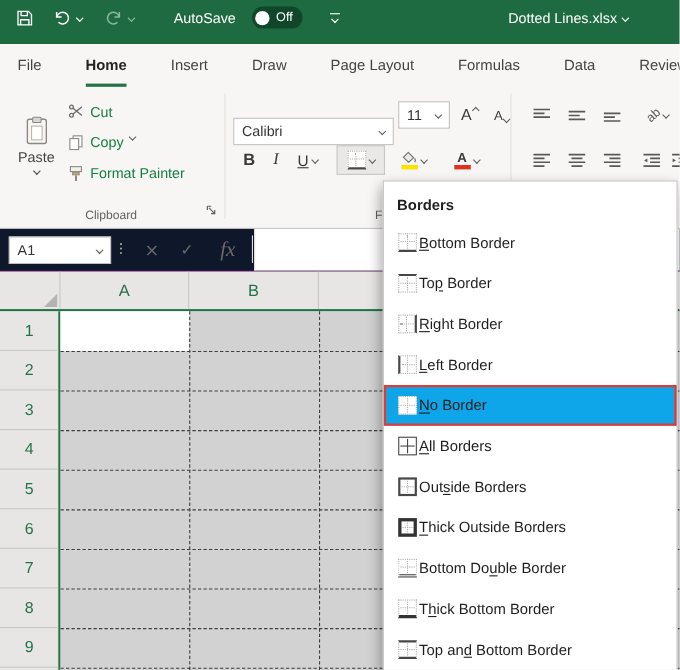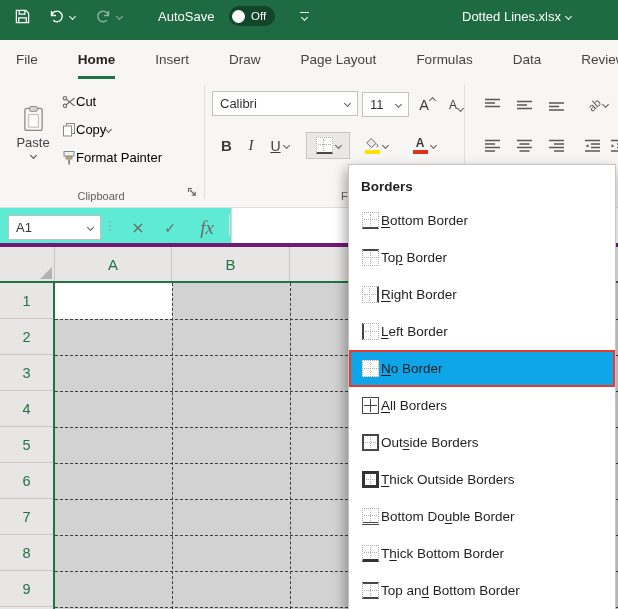--- a/index.html
+++ b/index.html
@@ -22,21 +22,21 @@
 .qat .bar{width:9px;height:1.5px;background:#fff;}
 
 
 #tabrow{position:absolute;top:40px;left:0;width:618px;height:39px;background:#f7f6f5;
         display:flex;align-items:stretch;padding-left:16px;gap:40px;font-size:13.5px;color:#444;}
 .tab{display:flex;align-items:center;white-space:nowrap;border-bottom:3px solid transparent;padding-top:2px;}
 .tab.active{border-bottom-color:#217346;color:#242424;font-weight:700;}
 
 
 #ribbon{position:absolute;top:79px;left:0;width:618px;height:129px;background:#f7f6f5;border-bottom:1px solid #e1dfdd;}
-.rb{position:absolute;display:flex;align-items:center;color:#000000;font-size:13px;white-space:nowrap;}
+.rb{position:absolute;display:flex;align-items:flex-start;gap:6px;color:#15803d;font-size:13px;white-space:nowrap;}
 .grouplabel{position:absolute;font-size:11px;color:#616161;}
 .vsep{position:absolute;top:6px;bottom:8px;width:1px;background:#e1dfdd;}
 .combo{position:absolute;background:#fff;border:1px solid #c3c1bf;display:flex;align-items:center;font-size:13px;color:#333;padding:0 7px;}
 .combo .chev{margin-left:auto;color:#605e5c;}
 .smallbtn{position:absolute;display:flex;align-items:center;justify-content:center;color:#3b3a39;}
 .smallbtn .chev{color:#605e5c;margin-left:3px;}
 #paste{position:absolute;left:8px;top:9px;width:50px;height:86px;display:flex;flex-direction:column;
        align-items:center;justify-content:center;gap:3px;font-size:13px;color:#444;}
 #borders-btn{background:#eae8e7;border:1px solid #c8c6c4;}
 .colorbar{display:block;width:15px;height:4px;margin-top:1px;}
@@ -55,21 +55,21 @@
 .b-all{border:1px solid #474747;}
 .b-all::before{border-top:1px solid #474747;}
 .b-all::after{border-left:1px solid #474747;}
 .b-outside{border:2px solid #474747;}
 .b-thickout{border:3px solid #333;}
 .b-dblbottom{border-bottom:3px double #474747;}
 .b-thickbottom{border-bottom:3px solid #333;}
 .b-topbottom{border-top:2px solid #474747;border-bottom:2px solid #474747;}
 
 
-#formulabar{position:absolute;top:208px;left:0;width:618px;height:39px;background:#5eead4;border-bottom:4px solid #701a75;}
+#formulabar{position:absolute;top:208px;left:0;width:618px;height:39px;background:#0f172a;border-bottom:1px solid #701a75;}
 #namebox{position:absolute;left:8px;top:7px;width:93px;height:25px;background:#fff;border:1px solid #c3c1bf;
          display:flex;align-items:center;padding:0 7px;font-size:13px;color:#333;}
 #namebox .chev{margin-left:auto;color:#605e5c;}
 .fbtn{position:absolute;top:7px;height:25px;display:flex;align-items:center;justify-content:center;color:#6b6b6b;}
 #fb-input{position:absolute;left:231px;top:0;right:0;bottom:0;background:#fff;border-left:1px solid #dcdad8;}
 .dots{position:absolute;left:109px;top:13px;display:flex;flex-direction:column;gap:2px;}
 .dots i{width:2px;height:2px;border-radius:50%;background:#a09e9c;}
 .glyph{font-family:"DejaVu Sans",sans-serif;}
 
 
@@ -207,21 +207,21 @@
       <span>Format Painter</span>
     </div>
     <div class="grouplabel" style="left:0;width:202px;bottom:5px;text-align:center">Clipboard</div>
     <div class="launcher" style="left:187px;bottom:6px">
       <svg width="10" height="10" viewBox="0 0 10 10" fill="none" stroke="#605e5c" stroke-width="1.1">
         <path d="M1.5 1.5H5M1.5 1.5V5M3 3L8 8M8.2 4.8V8.2H4.8"></path>
       </svg>
     </div>
     <div class="vsep" style="left:204px"></div>
 
-    <div class="combo" style="left:212px;top:12px;width:146px;height:25px">
+    <div class="combo" style="left:212px;top:28px;width:146px;height:25px">
       <span>Calibri</span>
       <span class="chev"></span>
     </div>
     <div class="combo" style="left:362px;top:13px;width:47px;height:25px">
       <span>11</span>
       <span class="chev"></span>
     </div>
     <div class="smallbtn" style="left:413px;top:13px;width:28px;height:25px">
       <span style="font-size:14.5px">A</span>
       <span class="chev up" style="margin-bottom:9px;margin-left:1px"></span>

